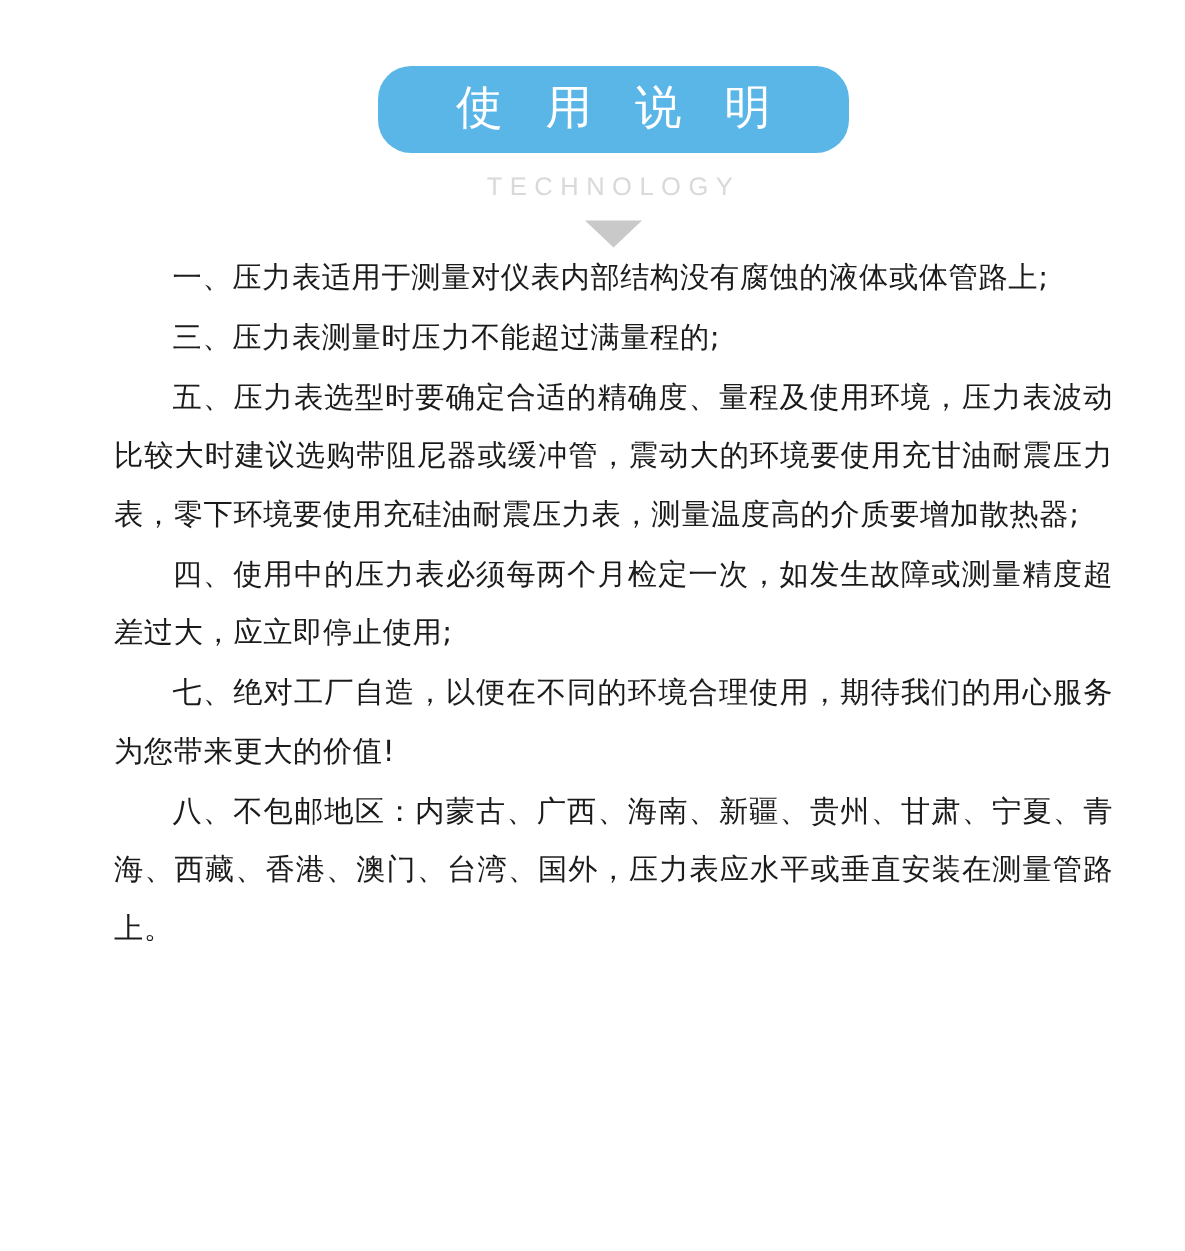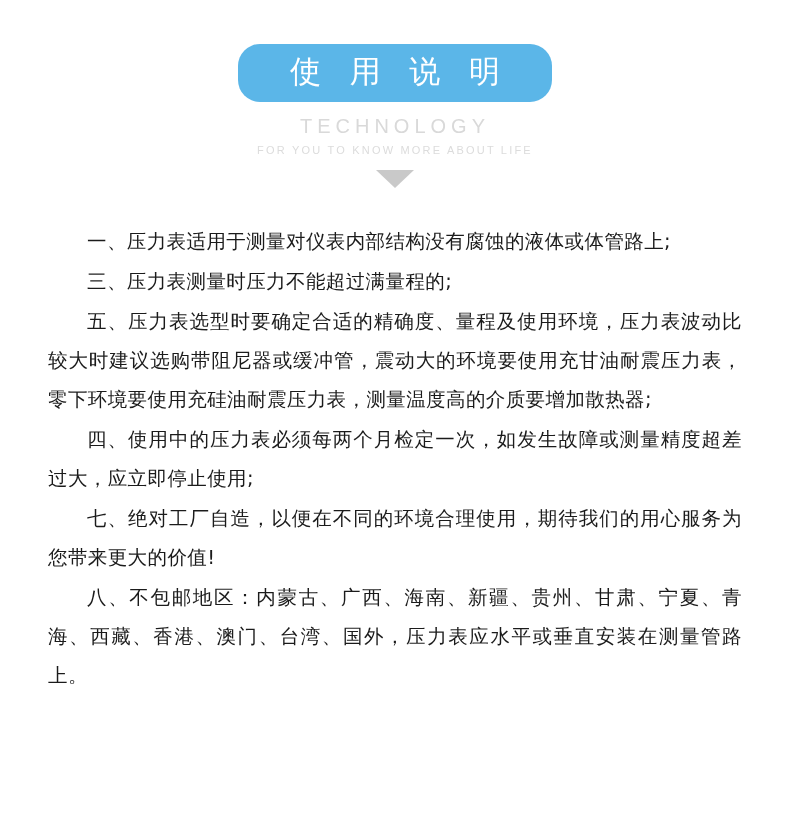--- a/index.html
+++ b/index.html
@@ -12,20 +12,21 @@
     background: #ffffff;
     font-family: "Liberation Sans", "DejaVu Sans", sans-serif;
     color: #1a1a1a;
     overflow: hidden;
   }
   .page {
     position: relative;
     width: 790px;
     height: 834px;
     box-sizing: border-box;
+    padding-left: 28px;
   }
 
   
   .header {
     padding-top: 44px;
     text-align: center;
   }
   .title-pill {
     display: inline-block;
     background: #5bb6e8;
@@ -33,21 +34,21 @@
     font-size: 31px;
     letter-spacing: 10px;
     font-weight: normal;
     padding: 11px 42px 13px 52px;
     border-radius: 22px;
     line-height: 1.1;
   }
   .subtitle-en {
     margin-top: 14px;
     color: #d9d9d9;
-    font-size: 20px;
+    font-size: 17px;
     letter-spacing: 5px;
     font-weight: normal;
     line-height: 1;
   }
   .subtitle-small {
     margin-top: 9px;
     color: #dcdcdc;
     font-size: 11px;
     letter-spacing: 2.2px;
     line-height: 1;
@@ -56,21 +57,20 @@
     margin: 14px auto 0 auto;
     width: 0;
     height: 0;
     border-left: 19px solid transparent;
     border-right: 19px solid transparent;
     border-top: 18px solid #c9c9c9;
   }
 
   
   .content {
-    margin-top: 34px;
     padding: 0 48px 0 48px;
   }
   .para {
     font-size: 19.5px;
     line-height: 39px;
     text-indent: 2em;
     margin: 0 0 1px 0;
     color: #1b1b1b;
     text-align: justify;
     letter-spacing: 0.4px;
@@ -78,21 +78,20 @@
   }
 </style>
 </head>
 <body>
 
 <div class="page">
 
   <div class="header">
     <div class="title-pill">使 用 说 明</div>
     <div class="subtitle-en">TECHNOLOGY</div>
-    <div class="subtitle-small">FOR YOU TO KNOW MORE ABOUT LIFE</div>
     <div class="arrow-down"></div>
   </div>
 
   <div class="content">
     <p class="para">一、压力表适用于测量对仪表内部结构没有腐蚀的液体或体管路上;</p>
     <p class="para">三、压力表测量时压力不能超过满量程的;</p>
     <p class="para">五、压力表选型时要确定合适的精确度、量程及使用环境，压力表波动比较大时建议选购带阻尼器或缓冲管，震动大的环境要使用充甘油耐震压力表，零下环境要使用充硅油耐震压力表，测量温度高的介质要增加散热器;</p>
     <p class="para">四、使用中的压力表必须每两个月检定一次，如发生故障或测量精度超差过大，应立即停止使用;</p>
     <p class="para">七、绝对工厂自造，以便在不同的环境合理使用，期待我们的用心服务为您带来更大的价值!</p>
     <p class="para">八、不包邮地区：内蒙古、广西、海南、新疆、贵州、甘肃、宁夏、青海、西藏、香港、澳门、台湾、国外，压力表应水平或垂直安装在测量管路上。</p>

